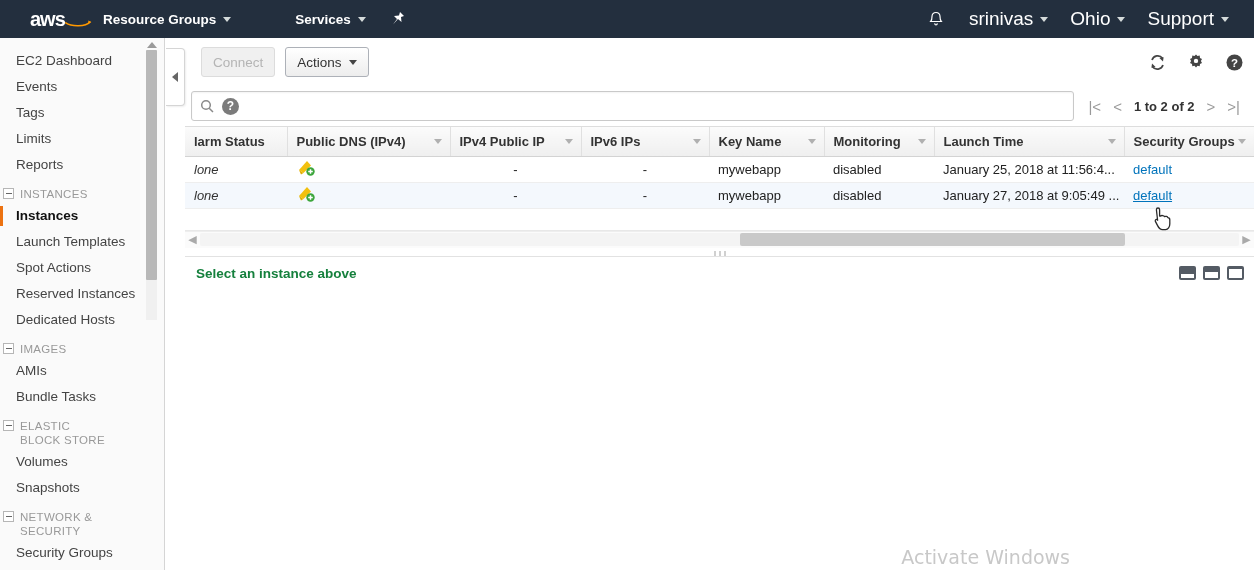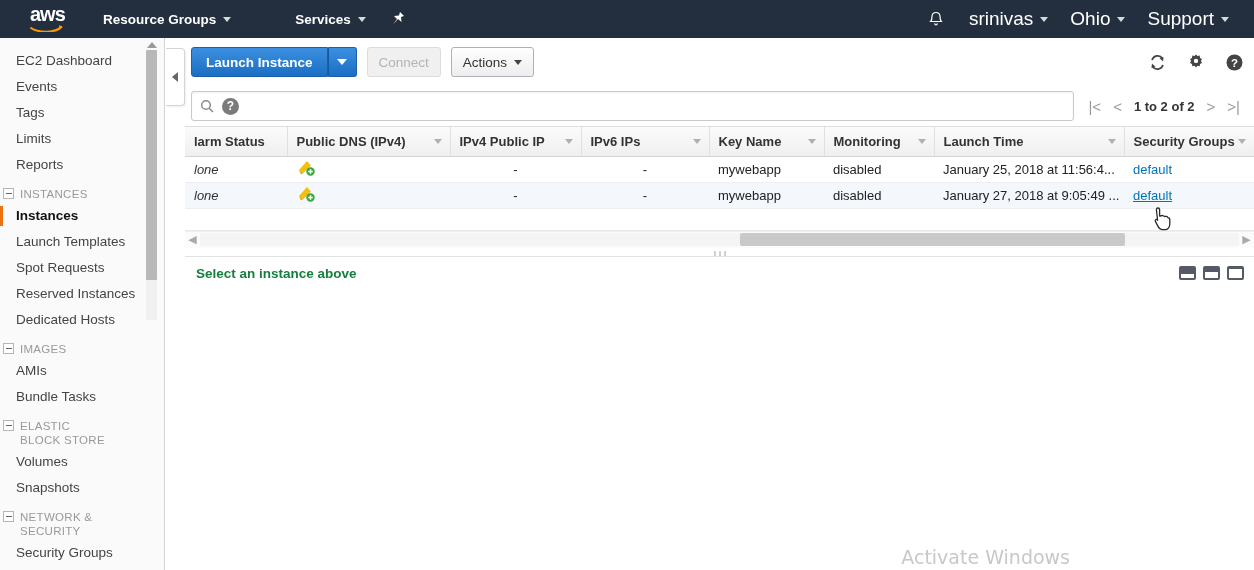--- a/index.html
+++ b/index.html
@@ -8,21 +8,21 @@
     font-family: "Liberation Sans", sans-serif;
     background: #fff; overflow: hidden;
   }
   #app { position: relative; width: 1254px; height: 570px; }
 
   
   .topnav {
     position: absolute; top: 0; left: 0; width: 1254px; height: 38px;
     background: #232f3e; display: flex; align-items: center;
   }
-  .aws-logo { width: 62px; margin-left: 30px; display: flex; flex-direction: column; align-items: flex-start; }
+  .aws-logo { width: 62px; margin-left: 30px; display: flex; flex-direction: row; align-items: flex-end; }
   .aws-logo .wordmark { color: #fff; font-size: 20px; font-weight: bold; letter-spacing: -1px; line-height: 15px; }
   .aws-logo .smile { width: 34px; height: 9px; margin-top: 1px; }
   .nav-item {
     color: #fff; font-size: 13.5px; font-weight: bold; padding: 0 11px;
     height: 38px; display: flex; align-items: center; gap: 7px; cursor: pointer;
   }
   .nav-item.first { margin-left: 42px; }
   .caret-d { width: 0; height: 0; border-left: 4px solid transparent; border-right: 4px solid transparent; border-top: 5px solid #d5dbdb; }
   .pin-icon { margin-left: 14px; cursor: pointer; display:flex; align-items:center; }
   .nav-right { margin-left: auto; display: flex; align-items: center; padding-right: 14px; }
@@ -214,21 +214,21 @@
     <a class="side-link">Reports</a>
 
     <div class="side-section">
       <span class="collapse-box">
           <i></i>
         </span>
       <span>INSTANCES</span>
     </div>
     <a class="side-link active">Instances</a>
     <a class="side-link">Launch Templates</a>
-    <a class="side-link">Spot Requests</a>
+    <a class="side-link">Spot Actions</a>
     <a class="side-link">Reserved Instances</a>
     <a class="side-link">Dedicated Hosts</a>
 
     <div class="side-section">
       <span class="collapse-box">
           <i></i>
         </span>
       <span>IMAGES</span>
     </div>
     <a class="side-link">AMIs</a>
@@ -259,28 +259,20 @@
     </div>
   </div>
 
   <div class="sidebar-collapse-tab">
     <span class="chev-left"></span>
   </div>
 
   <div class="main">
 
     <div class="toolbar">
-      <div style="display:flex;">
-        <div class="btn primary">
-          <span>Launch Instance</span>
-        </div>
-        <div class="btn primary-caret">
-          <span class="caret-wh"></span>
-        </div>
-      </div>
       <div class="btn disabled" style="margin-left:10px;">
         <span>Connect</span>
       </div>
       <div class="btn" style="margin-left:10px;">
         <span>Actions</span>
         <span class="caret-dk"></span>
       </div>
 
       <div class="toolbar-icons">
         <div class="ticon">

